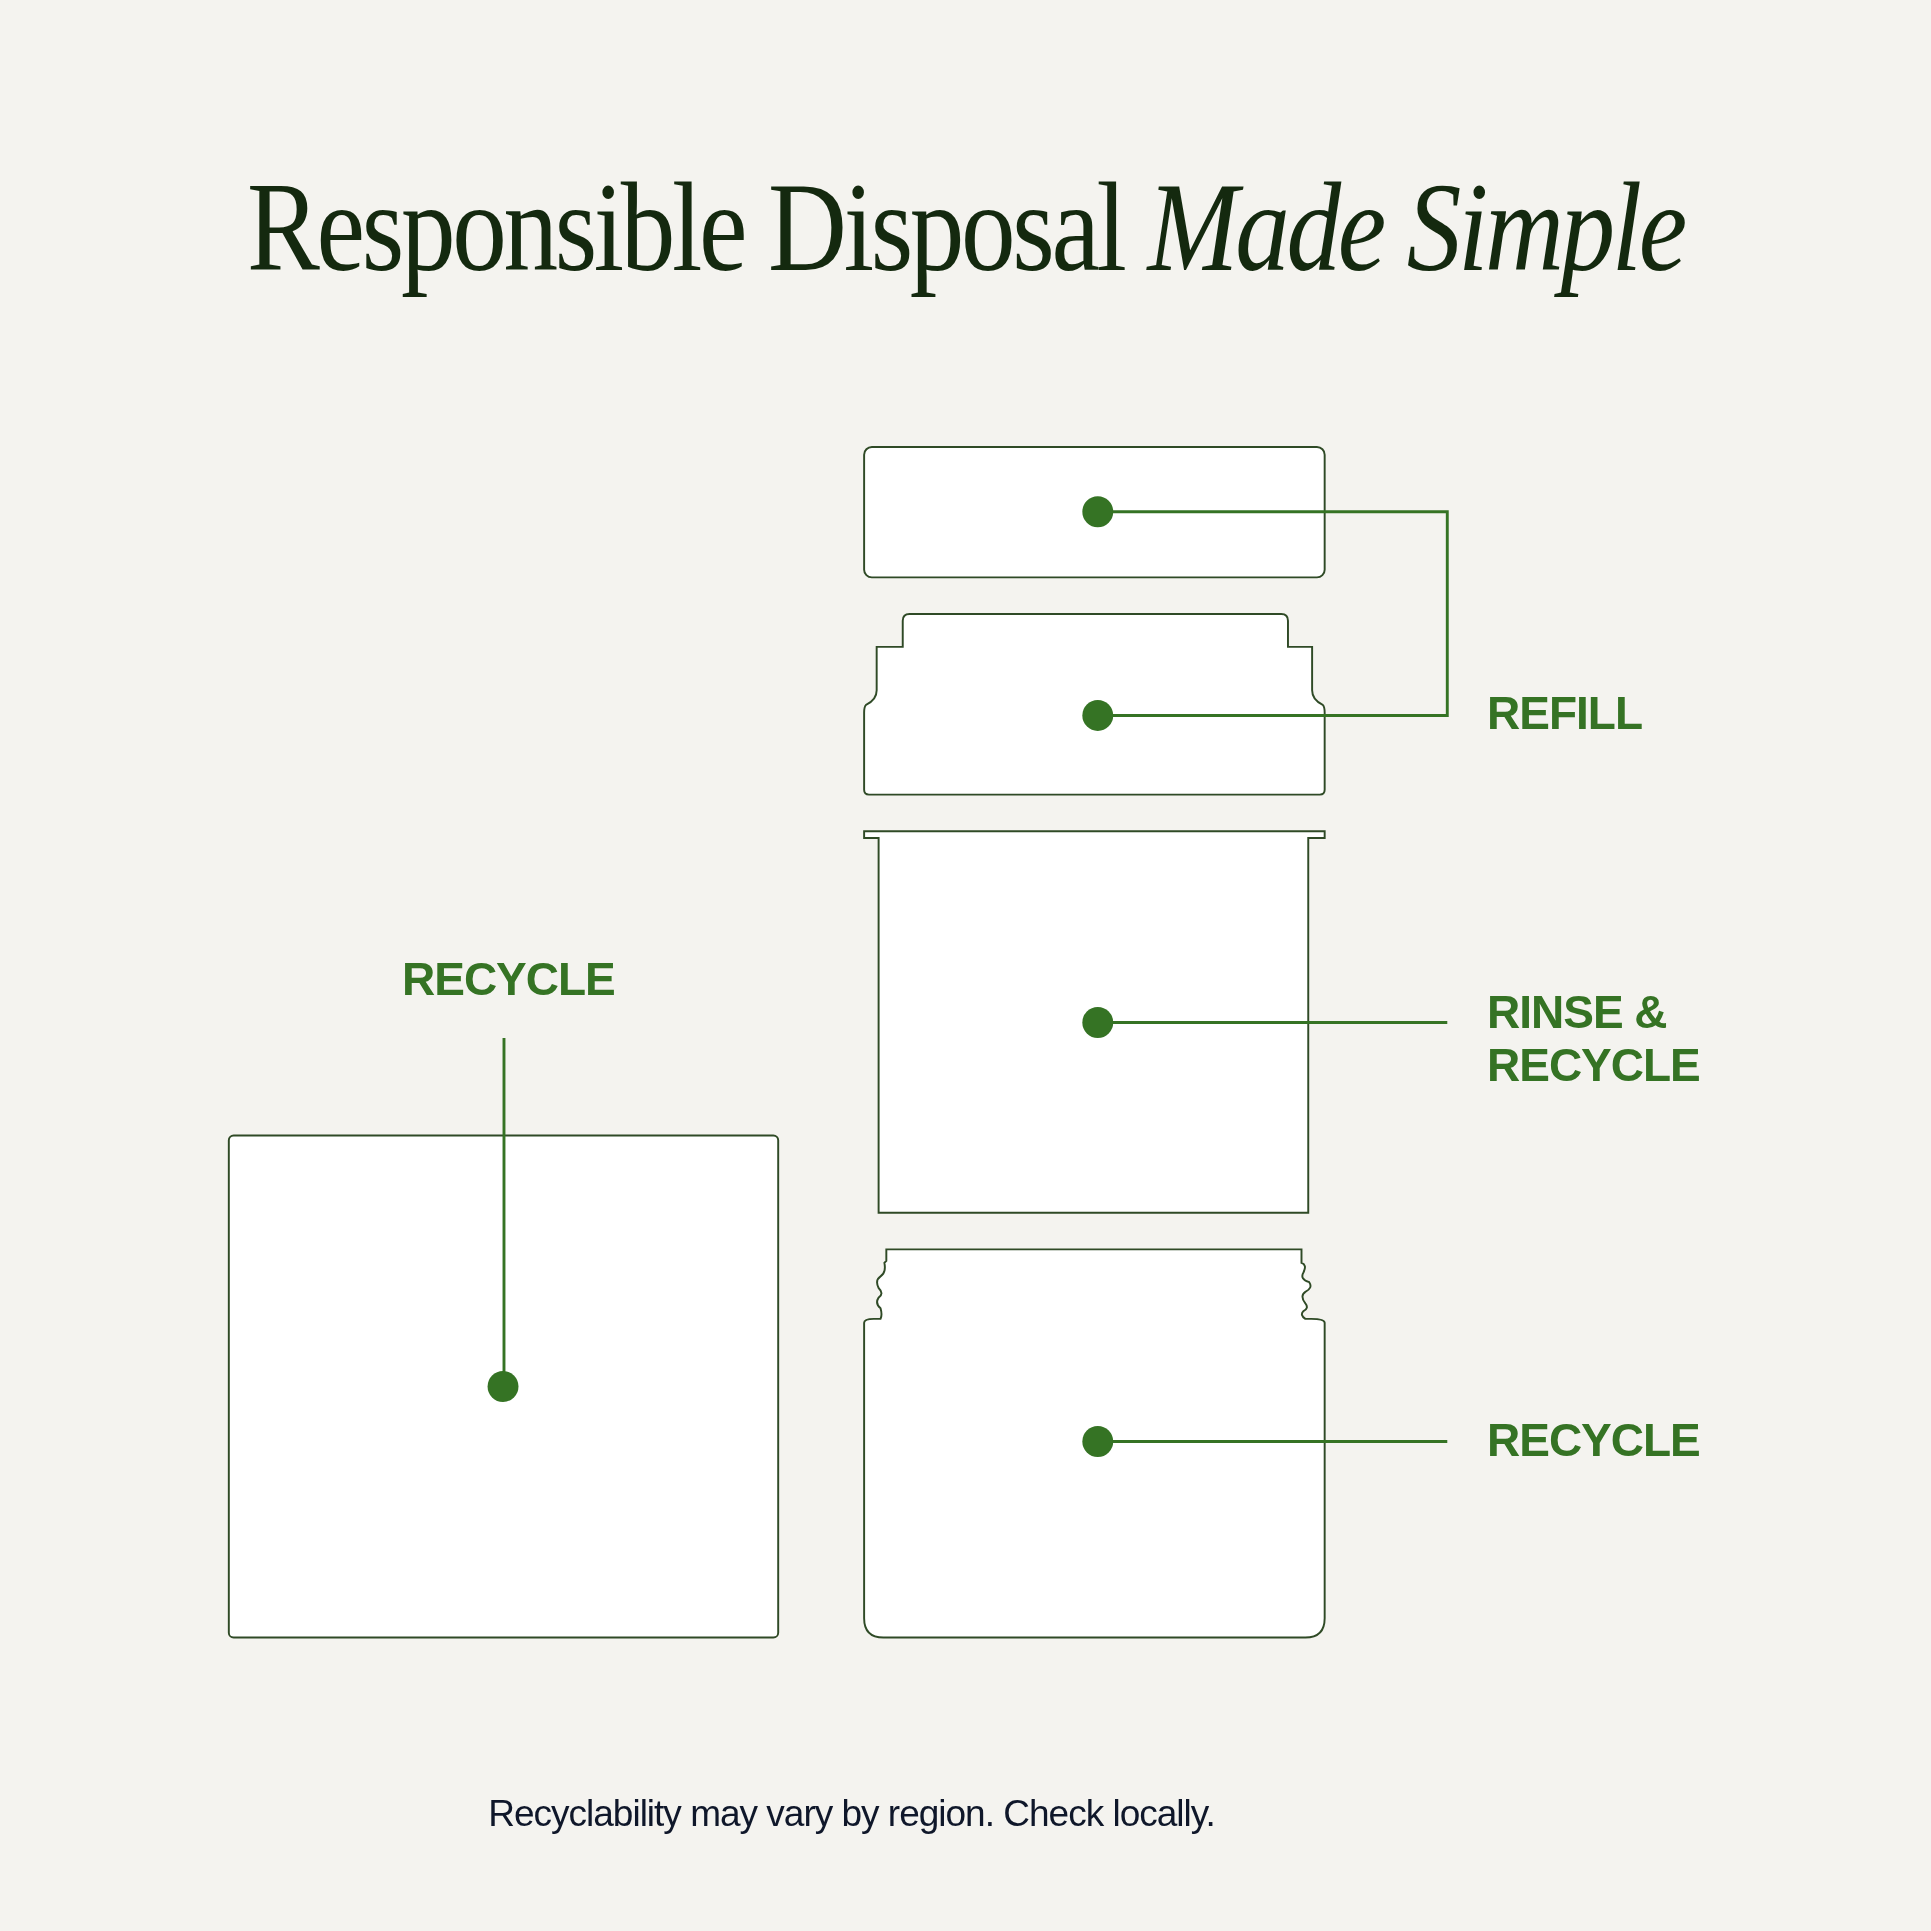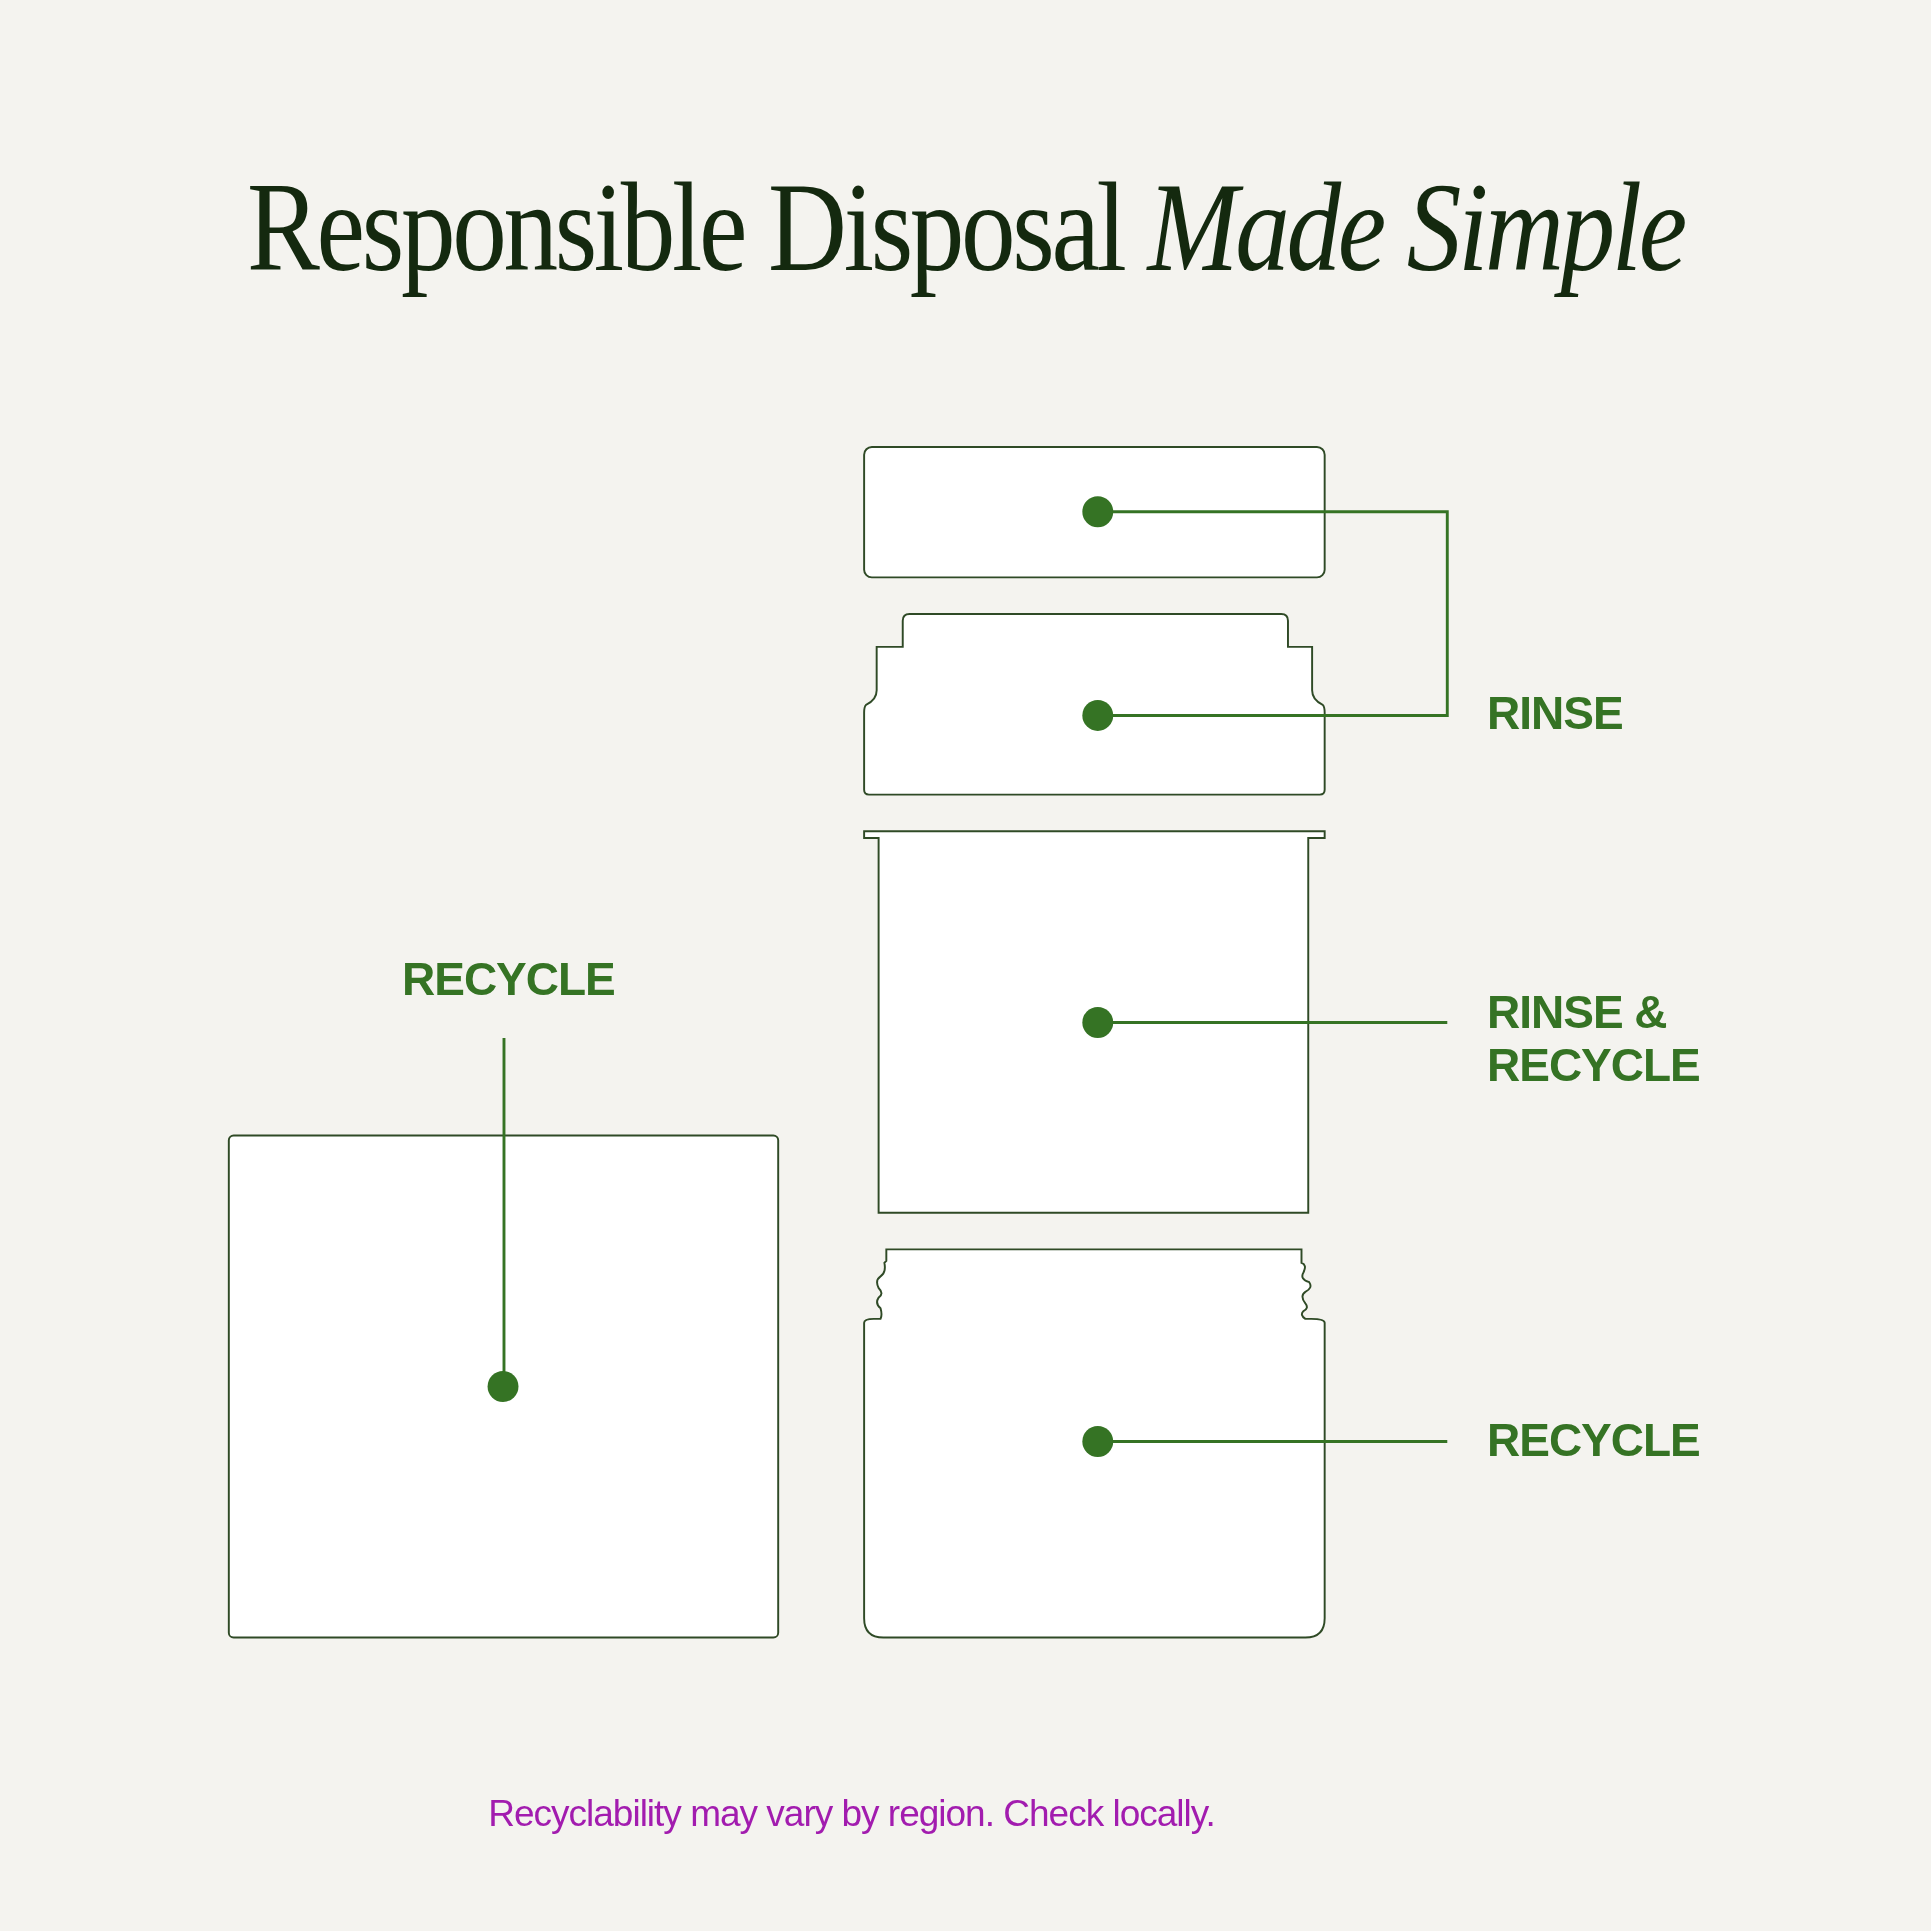--- a/index.html
+++ b/index.html
@@ -5,21 +5,21 @@
   html, body { margin:0; padding:0; }
   body { width:1931px; height:1931px; background:#f4f3ef; position:relative; overflow:hidden; }
   .title { position:absolute; left:0; top:164px; width:1931px; text-align:center;
     font-family:"Liberation Serif", "DejaVu Serif", serif; font-size:127px; color:#14290f;
     letter-spacing:-3.9px; transform:scaleX(0.86); transform-origin:center; line-height:1; white-space:nowrap; }
   .title em { font-style:italic; }
   svg.diagram { position:absolute; left:0; top:0; }
   .label { position:absolute; font-family:"Liberation Sans", "DejaVu Sans", sans-serif; font-weight:bold;
     color:#357324; font-size:46px; line-height:53px; letter-spacing:-1px; }
   .footer { position:absolute; left:0; top:1793px; width:1703px; text-align:center;
-    font-family:"Liberation Sans", "DejaVu Sans", sans-serif; font-size:37px; color:#a21caf; letter-spacing:-1px; }
+    font-family:"Liberation Sans", "DejaVu Sans", sans-serif; font-size:37px; color:#0f172a; letter-spacing:-1px; }
 </style>
 </head>
 <body>
 
 <div class="title">
   <span>Responsible Disposal</span>
   <em>Made Simple</em>
 </div>
 
 <svg class="diagram" width="1931" height="1931" viewBox="0 0 2000 2000">
@@ -43,21 +43,21 @@
   </g>
   <g fill="#357324">
     <circle cx="1137" cy="530" r="16"></circle>
     <circle cx="1137" cy="741" r="16"></circle>
     <circle cx="1137" cy="1059" r="16"></circle>
     <circle cx="1137" cy="1493" r="16"></circle>
     <circle cx="521" cy="1436" r="16"></circle>
   </g>
 </svg>
 
-<div class="label" style="left:1487px; top:687px;">RINSE</div>
+<div class="label" style="left:1487px; top:687px;">REFILL</div>
 <div class="label" style="left:1487px; top:986px;">
   <div>RINSE &amp;</div>
   <div>RECYCLE</div>
 </div>
 <div class="label" style="left:1487px; top:1414px;">RECYCLE</div>
 <div class="label" style="left:402px; top:953px;">RECYCLE</div>
 
 <div class="footer">Recyclability may vary by region. Check locally.</div>
 
 

